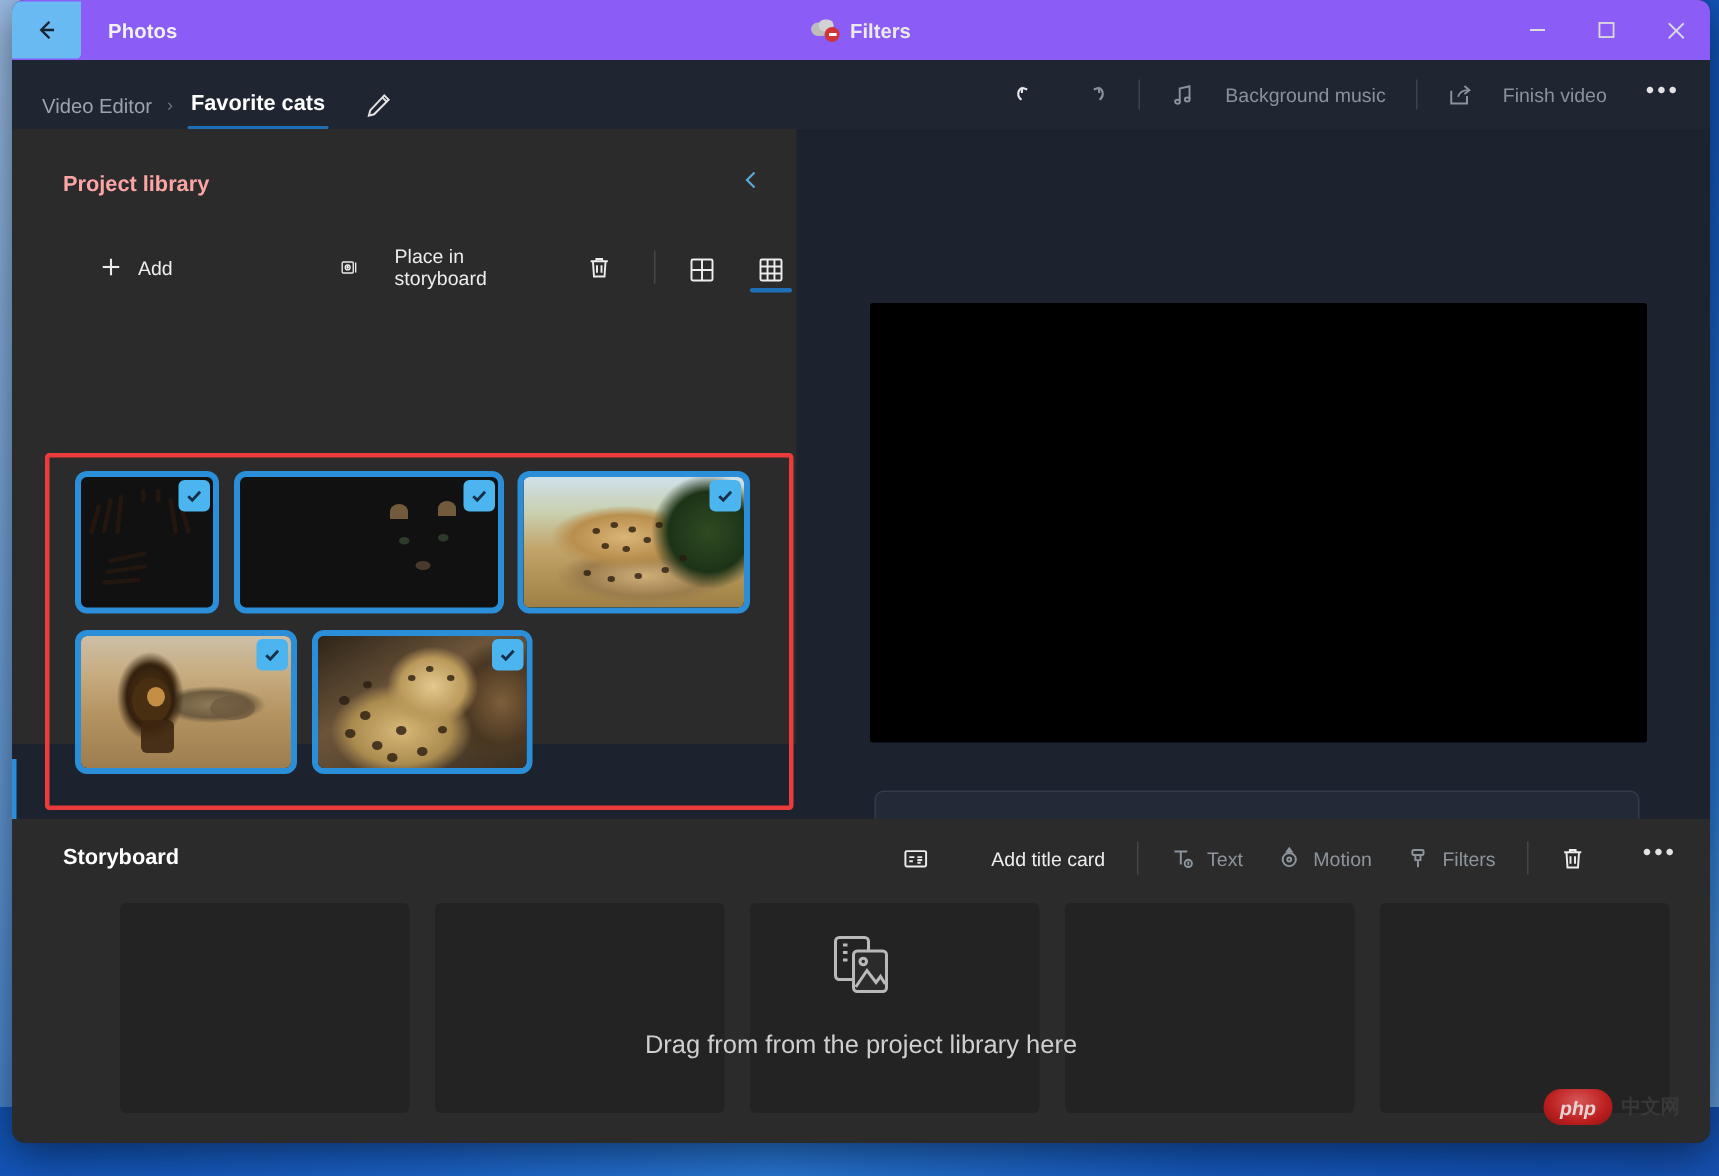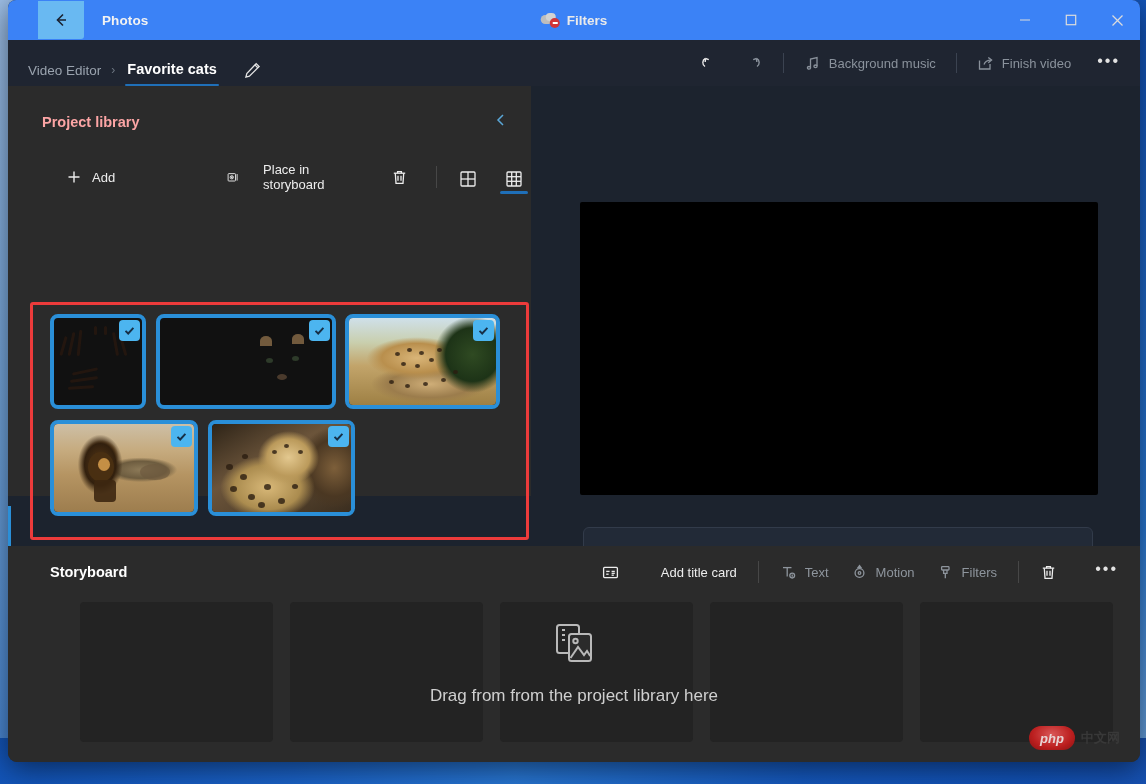--- a/index.html
+++ b/index.html
@@ -29,22 +29,22 @@
     background: #2b2b2b;
     border-radius: 8px 8px 9px 9px;
     overflow: hidden;
     box-shadow: 0 6px 30px rgba(0,0,0,.55);
   }
 
   
   #titlebar {
     position: relative;
     height: 40px;
-    background: #3b82f6;
-    display: flex; align-items: center; padding-left: 30px;
+    background: #8b5cf6;
+    display: flex; align-items: center;
   }
   .back-btn {
     width: 46px; height: 38px; margin-left: 0px;
     background: #69b9f2;
     display: flex; align-items: center; justify-content: center;
     border-radius: 0 0 3px 0;
   }
   .back-btn svg { stroke: #1a2230; }
   .app-title {
     margin-left: 18px;
@@ -79,21 +79,21 @@
     padding: 7px 2px 9px; position: relative;
   }
   .crumb-active:after{
     content:""; position:absolute; left:0; right:0; bottom:0; height:2.5px;
     background:#1f6fb8; border-radius:2px;
   }
   .edit-pencil{ margin-left:14px; display:flex; align-items:center; }
   .edit-pencil svg{stroke:#e3e3e3;}
 
   .ribbon-tools{ position:absolute; right:6px; top:0; height:46px; display:flex; align-items:center; gap:0px; }
-  .rt { display:flex; align-items:center; gap:8px; padding:7px 12px; border-radius:4px; color:#8a929c; font-size:13px; }
+  .rt { display:flex; align-items:center; gap:20px; padding:7px 12px; border-radius:4px; color:#8a929c; font-size:13px; }
   .rt.enabled { color:#e8e8e8; }
   .rt svg{ stroke: currentColor; }
   .rt-sep{ width:1px; height:20px; background:#3b4351; margin:0 8px; }
   .dots{ letter-spacing:2px; font-size:16px; color:#e3e3e3; padding:6px 14px 10px; }
 
   
   #body { position:relative; height: 460px; background:#1c232e; }
 
   
   #library {
@@ -199,21 +199,21 @@
   #scrub{ flex:1; height:4px; background:#9aa1ab; border-radius:2px; margin:0 18px; }
   #time-tot{ margin-right:10px; }
   #pb-expand{ margin-right:6px; }
 
   
   #storyboard{
     position:absolute; left:0; top:546px; right:0; bottom:0;
     background:#2b2b2b;
   }
   #sb-accent{ position:absolute; left:0; top:-40px; width:3px; height:40px; background:#2a8fd8; }
-  .sb-head{ position:relative; height:52px; display:flex; align-items:center;padding-left:8px; }
+  .sb-head{ position:relative; height:52px; display:flex; align-items:center; }
   .sb-title{ color:#fff; font-size:14.5px; font-weight:700; margin-left:34px; }
   .sb-tools{ position:absolute; right:72px; top:0; height:52px; display:flex; align-items:center; }
   .sbt{ display:flex; align-items:center; gap:8px; color:#8e959d; font-size:13px; padding:7px 11px; border-radius:4px; }
   .sbt.enabled{ color:#ededed;gap:42px; }
   .sbt svg{ stroke:currentColor; }
   .sb-sep{ width:1px; height:22px; background:#474747; margin:0 10px; }
   #sb-dots{ position:absolute; right:22px; top:14px; color:#e3e3e3; font-size:16px; letter-spacing:2px; }
 
   #sb-slots{ position:relative; margin: 4px 0 0 0; height:140px; }
   .slot{

